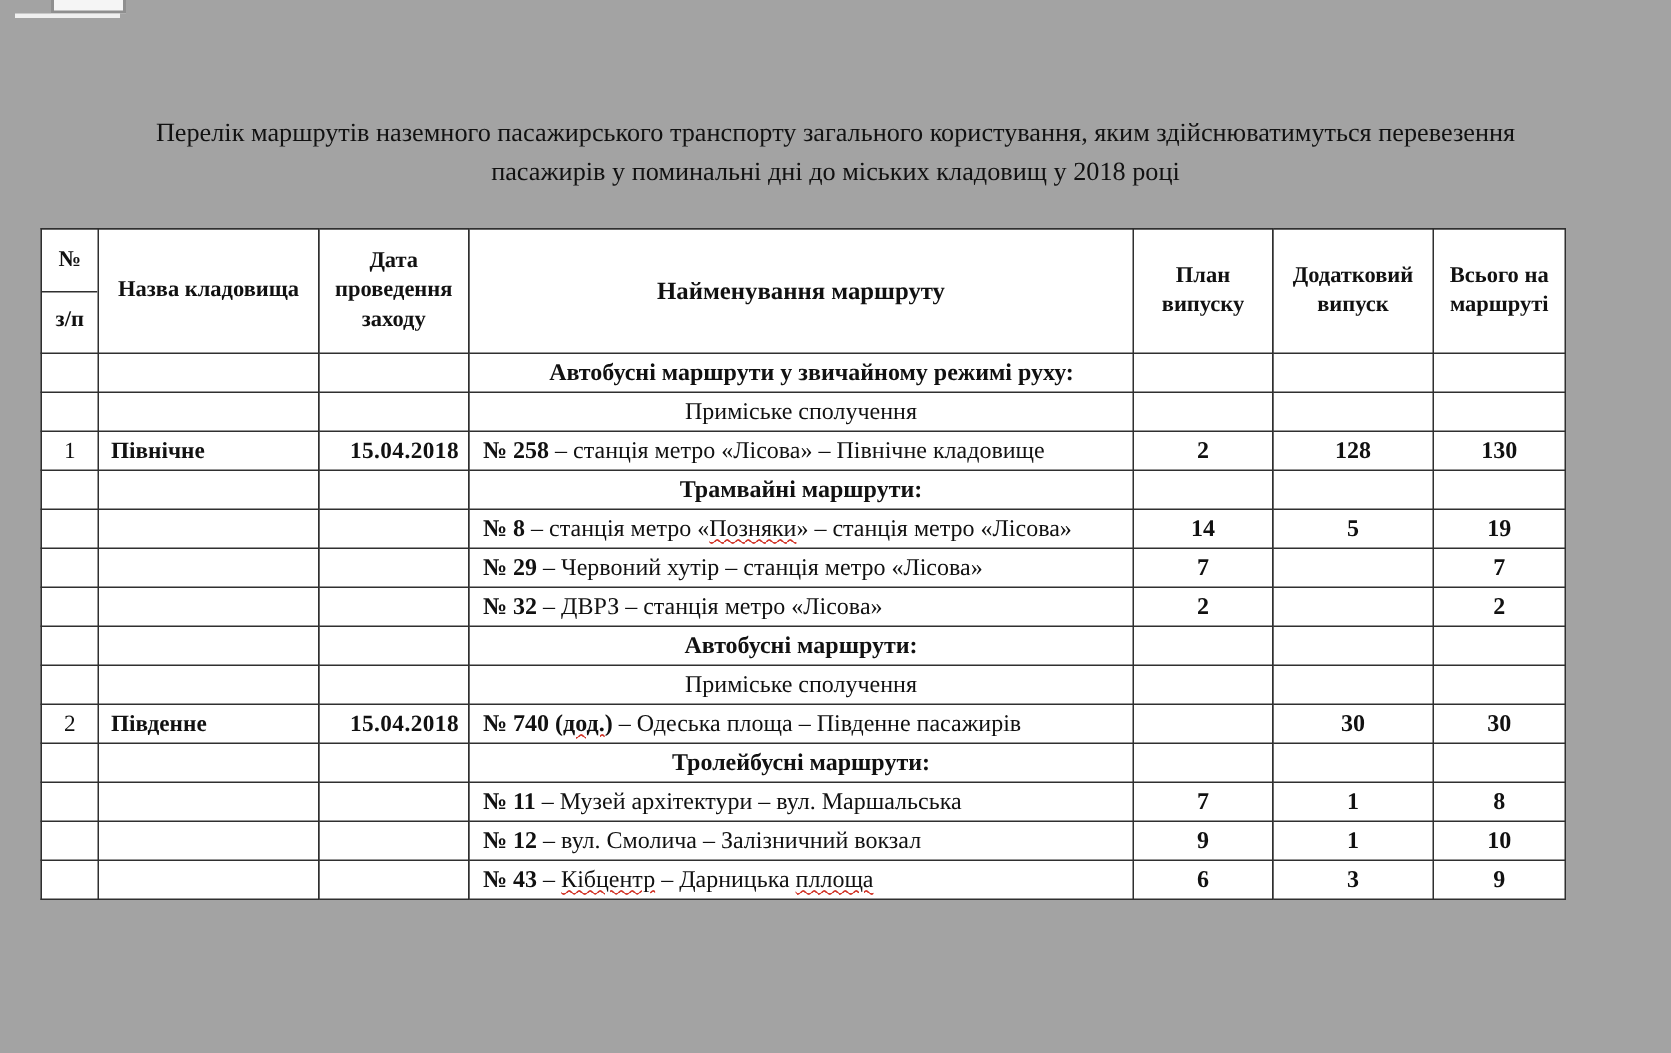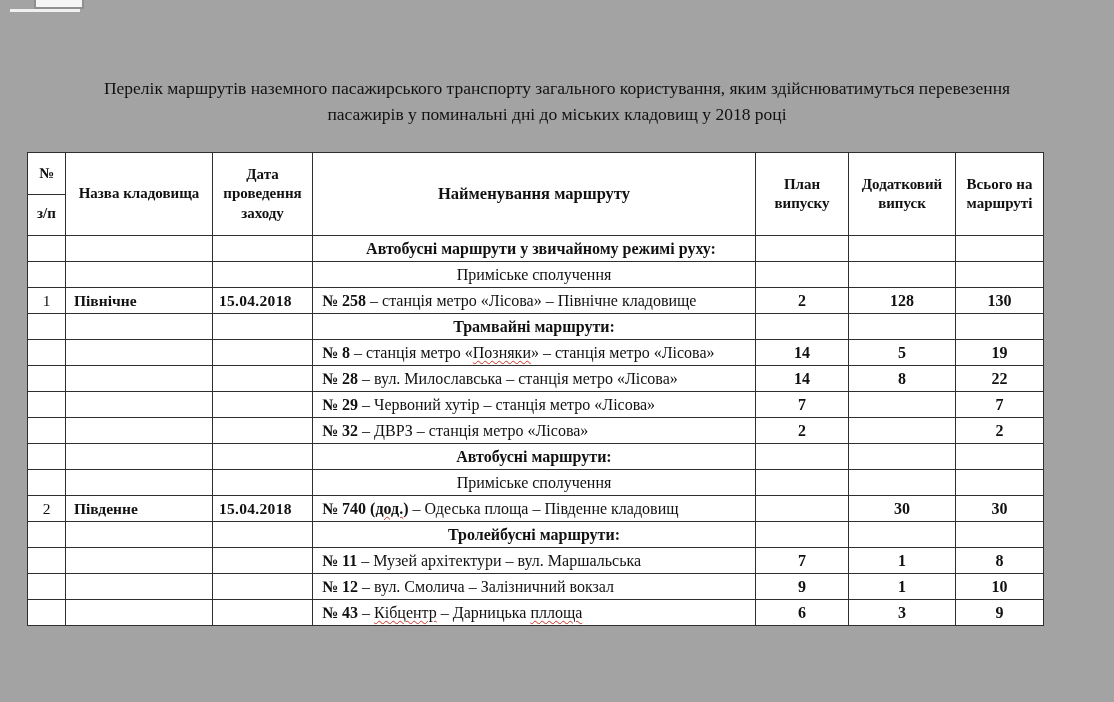--- a/index.html
+++ b/index.html
@@ -36,21 +36,21 @@
     vertical-align:middle; padding:2px 4px; line-height:1.3; background:#fff;
   }
   th.route-h { font-size:16.5px; }
   th.numth { padding:0; }
   .numtop { height:39px; border-bottom:1px solid #2f2f2f; display:flex; align-items:center; justify-content:center; }
   .numbot { height:39px; display:flex; align-items:center; justify-content:center; }
 
   td { height:25px; font-size:15.5px; padding:0 6px; vertical-align:middle; background:#fff; }
   .c-num  { text-align:center; font-weight:normal; }
   .c-cem  { font-weight:bold; padding-left:8px;margin-top:20px; }
-  .c-date { font-weight:bold; text-align:left; letter-spacing:0.3px; }
+  .c-date { font-weight:bold; text-align:right; letter-spacing:0.3px; }
   .c-route{ padding:0 9px; font-size:16px; }
   .c-val  { font-weight:bold; text-align:center; font-size:16px; }
   tr.kind-section .c-route { font-weight:bold; }
   .b { font-weight:bold; }
   .sq {
     text-decoration-line:underline;
     text-decoration-style:wavy;
     text-decoration-color:#d03023;
     text-decoration-thickness:1px;
     text-underline-offset:2px;
@@ -136,29 +136,20 @@
           <td class="c-date"></td>
           <td class="c-route" style="text-align: left;"><span class="b">№ 8</span><span> – станція метро «</span><span class="sq">Позняки</span><span>» – станція метро «Лісова»</span></td>
           <td class="c-val">14</td>
           <td class="c-val">5</td>
           <td class="c-val">19</td>
         </tr>
         <tr class="kind-route">
           <td class="c-num"></td>
           <td class="c-cem"></td>
           <td class="c-date"></td>
-          <td class="c-route" style="text-align: left;"><span class="b">№ 28</span><span> – вул. Милославська – станція метро «Лісова»</span></td>
-          <td class="c-val">14</td>
-          <td class="c-val">8</td>
-          <td class="c-val">22</td>
-        </tr>
-        <tr class="kind-route">
-          <td class="c-num"></td>
-          <td class="c-cem"></td>
-          <td class="c-date"></td>
           <td class="c-route" style="text-align: left;"><span class="b">№ 29</span><span> – Червоний хутір – станція метро «Лісова»</span></td>
           <td class="c-val">7</td>
           <td class="c-val"></td>
           <td class="c-val">7</td>
         </tr>
         <tr class="kind-route">
           <td class="c-num"></td>
           <td class="c-cem"></td>
           <td class="c-date"></td>
           <td class="c-route" style="text-align: left;"><span class="b">№ 32</span><span> – ДВРЗ – станція метро «Лісова»</span></td>
@@ -181,21 +172,21 @@
           <td class="c-date"></td>
           <td class="c-route" style="text-align: center;"><span>Приміське сполучення</span></td>
           <td class="c-val"></td>
           <td class="c-val"></td>
           <td class="c-val"></td>
         </tr>
         <tr class="kind-route">
           <td class="c-num">2</td>
           <td class="c-cem">Південне</td>
           <td class="c-date">15.04.2018</td>
-          <td class="c-route" style="text-align: left;"><span class="b">№ 740 (</span><span class="b sq">дод.</span><span class="b">)</span><span> – Одеська площа – Південне кладовищ</span></td>
+          <td class="c-route" style="text-align: left;"><span class="b">№ 740 (</span><span class="b sq">дод.</span><span class="b">)</span><span> – Одеська площа – Південне пасажирів</span></td>
           <td class="c-val"></td>
           <td class="c-val">30</td>
           <td class="c-val">30</td>
         </tr>
         <tr class="kind-section">
           <td class="c-num"></td>
           <td class="c-cem"></td>
           <td class="c-date"></td>
           <td class="c-route" style="text-align: center;"><span class="b">Тролейбусні маршрути:</span></td>
           <td class="c-val"></td>

